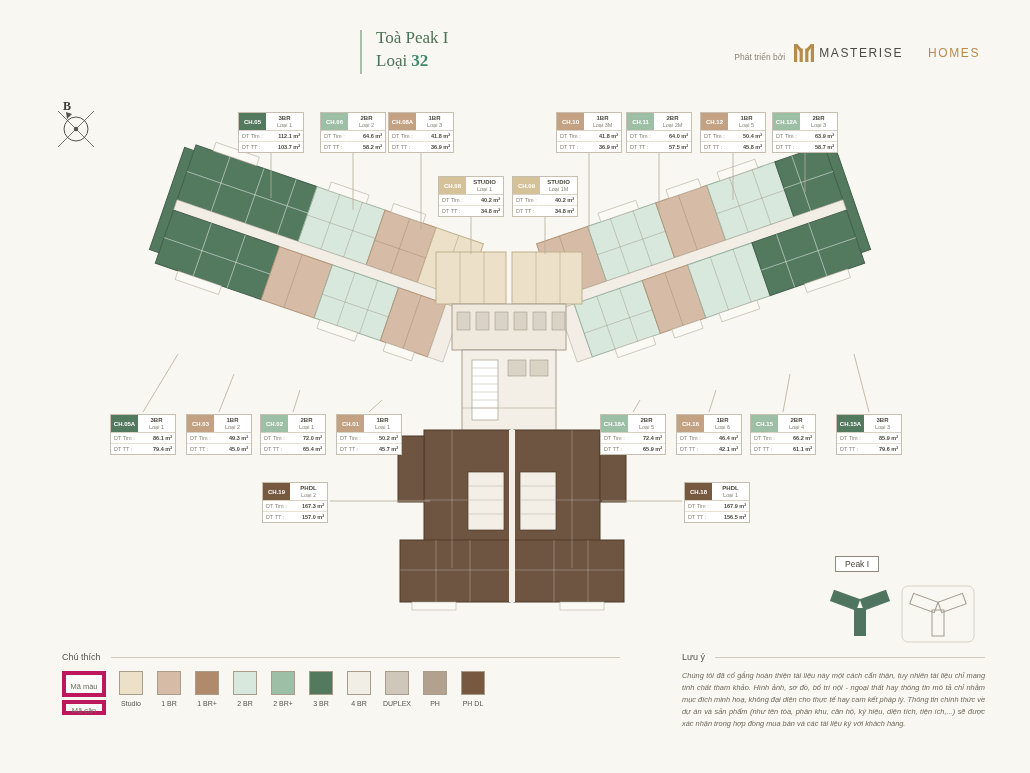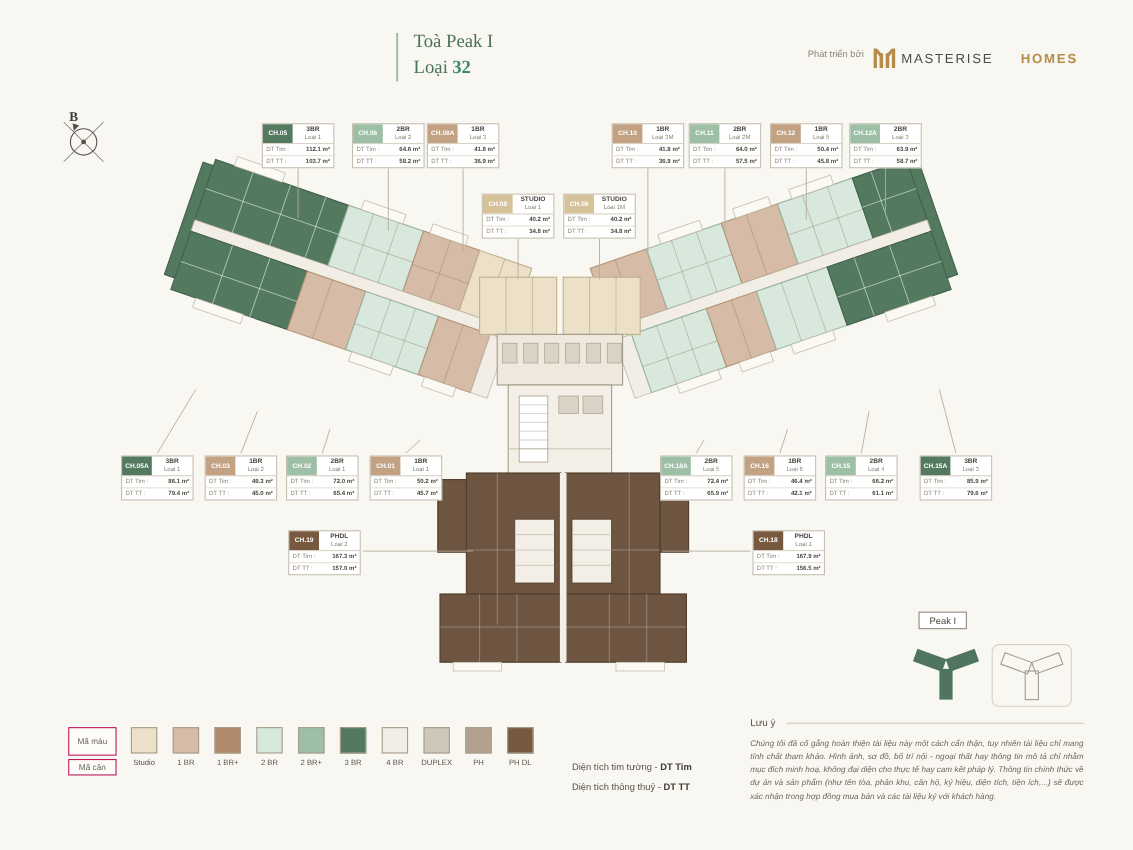--- a/index.html
+++ b/index.html
@@ -5,25 +5,25 @@
   html,body{margin:0;padding:0;background:#e9e7e1;}
   .page{position:relative;width:1030px;height:773px;background:#f9f7f2;font-family:"Liberation Sans",sans-serif;overflow:hidden;}
 
   
   .title{position:absolute;left:62px;top:22px;margin:0;font-family:"Liberation Serif",serif;
          font-weight:400;font-size:33px;letter-spacing:2px;color:#2f4b3c;}
   .hdr-divider{position:absolute;left:360px;top:30px;width:2px;height:44px;background:#a9bfa6;}
   .tower{position:absolute;left:376px;top:28px;font-family:"Liberation Serif",serif;font-size:17px;color:#4c7258;}
   .floor{position:absolute;left:376px;top:51px;font-family:"Liberation Serif",serif;font-size:17px;color:#4c7258;}
   .floor-num{font-weight:bold;color:#3f8a6e;margin-left:4px;}
-  .dev{position:absolute;right:50px;top:44px;display:flex;align-items:flex-start;gap:9px;margin-left:24px;}
+  .dev{position:absolute;right:50px;top:44px;display:flex;align-items:flex-end;gap:9px;margin-left:24px;}
   .dev-label{font-size:8.5px;color:#8b8375;}
   .brand{display:flex;align-items:center;gap:5px;}
   .brand-name{font-size:12px;font-weight:normal;letter-spacing:1.6px;color:#4b4a44;}
-  .brand-suffix{font-size:12px;font-weight:bold;letter-spacing:1.6px;color:#b58c4a;padding-left:20px;}
+  .brand-suffix{font-size:12px;font-weight:normal;letter-spacing:1.6px;color:#b58c4a;padding-left:20px;}
 
   
   #plan-svg{position:absolute;left:0;top:0;z-index:1;}
   #leader-lines line{stroke:#b6ac99;stroke-width:0.8;}
 
   
   #cards-layer{position:absolute;left:0;top:0;width:100%;height:100%;z-index:5;pointer-events:none;}
   .unit-card{position:absolute;width:66px;background:#ffffff;border:1px solid #c6bfb0;color:#4a473f;box-sizing:border-box;}
   .uc-top{display:flex;border-bottom:1px solid #d8d2c4;height:17px;}
   .uc-id{width:27px;color:#fff;font-weight:bold;font-size:6px;display:flex;align-items:center;justify-content:center;}
@@ -40,21 +40,21 @@
   .cat-studio .uc-id{background:#d5c299;}
   .cat-phdl .uc-id{background:#77593f;}
 
   
   .sec-head-row{display:flex;align-items:center;}
   .sec-head{font-size:9px;color:#56544c;white-space:nowrap;}
   .sec-rule{flex:1;height:1px;background:#d2cbbc;margin-left:10px;}
   .legend{position:absolute;left:62px;top:652px;width:558px;z-index:4;}
   .legend-body{display:flex;align-items:flex-start;margin-top:9px;}
   .legend-keys{display:flex;flex-direction:column;margin-right:6px;}
-  .legend-key-cell{border:1px solid #be185d;background:#fdfcf8;width:44px;text-align:center;font-size:7.5px;color:#6e6a5e;box-sizing:border-box;}
+  .legend-key-cell{border:4px solid #be185d;background:#fdfcf8;width:44px;text-align:center;font-size:7.5px;color:#6e6a5e;box-sizing:border-box;}
   .legend-key-cell.k1{height:26px;line-height:24px;}
   .legend-key-cell.k2{height:15px;line-height:13px;margin-top:3px;}
   .legend-swatches{display:flex;}
   .legend-item{width:38px;text-align:center;}
   .legend-swatch{width:24px;height:24px;border:1px solid #a79d8a;margin:0 auto;box-sizing:border-box;}
   .legend-type-label{font-size:7px;color:#56544c;margin-top:5px;}
 
   .area-notes{position:absolute;left:520px;top:692px;font-size:8.5px;color:#56544c;z-index:4;}
   .area-line{margin-bottom:8px;}
   .area-line b{color:#3e3c36;}
@@ -638,20 +638,24 @@
       <span class="uc-v uc-v-tim">167.9 m²</span>
     </div>
     <div class="uc-row">
       <span class="uc-k uc-k-tt">DT TT :</span>
       <span class="uc-v uc-v-tt">156.5 m²</span>
     </div>
   </div>
     </div>
 
   <div class="legend">
+    <div class="sec-head-row">
+      <span class="sec-head">Chú thích</span>
+      <span class="sec-rule"></span>
+    </div>
     <div class="legend-body">
       <div class="legend-keys">
         <div class="legend-key-cell k1">Mã màu</div>
         <div class="legend-key-cell k2">Mã căn</div>
       </div>
       <div id="legend-swatches" class="legend-swatches">
           <div class="legend-item">
     <div class="legend-swatch" style="background-color: rgb(236, 225, 200);"></div>
     <div class="legend-type-label">Studio</div>
   </div>
@@ -688,24 +692,20 @@
     <div class="legend-type-label">PH</div>
   </div>
           <div class="legend-item">
     <div class="legend-swatch" style="background-color: rgb(119, 89, 63);"></div>
     <div class="legend-type-label">PH DL</div>
   </div>
         </div>
     </div>
   </div>
 
-  <div class="area-notes">
-    <div class="area-line"><span>Diện tích tim tường - </span><b>DT Tim</b></div>
-    <div class="area-line"><span>Diện tích thông thuỷ - </span><b>DT TT</b></div>
-  </div>
 
   <div class="disclaimer">
     <div class="sec-head-row">
       <span class="sec-head">Lưu ý</span>
       <span class="sec-rule"></span>
     </div>
     <p class="disclaimer-text">Chúng tôi đã cố gắng hoàn thiện tài liệu này một cách cẩn thận, tuy nhiên tài liệu chỉ mang tính chất tham khảo. Hình ảnh, sơ đồ, bố trí nội - ngoại thất hay thông tin mô tả chỉ nhằm mục đích minh hoạ, không đại diện cho thực tế hay cam kết pháp lý. Thông tin chính thức về dự án và sản phẩm (như tên tòa, phân khu, căn hộ, ký hiệu, diện tích, tiện ích,...) sẽ được xác nhận trong hợp đồng mua bán và các tài liệu ký với khách hàng.</p>
   </div>
 
   <div class="locator-label">Peak I</div>

